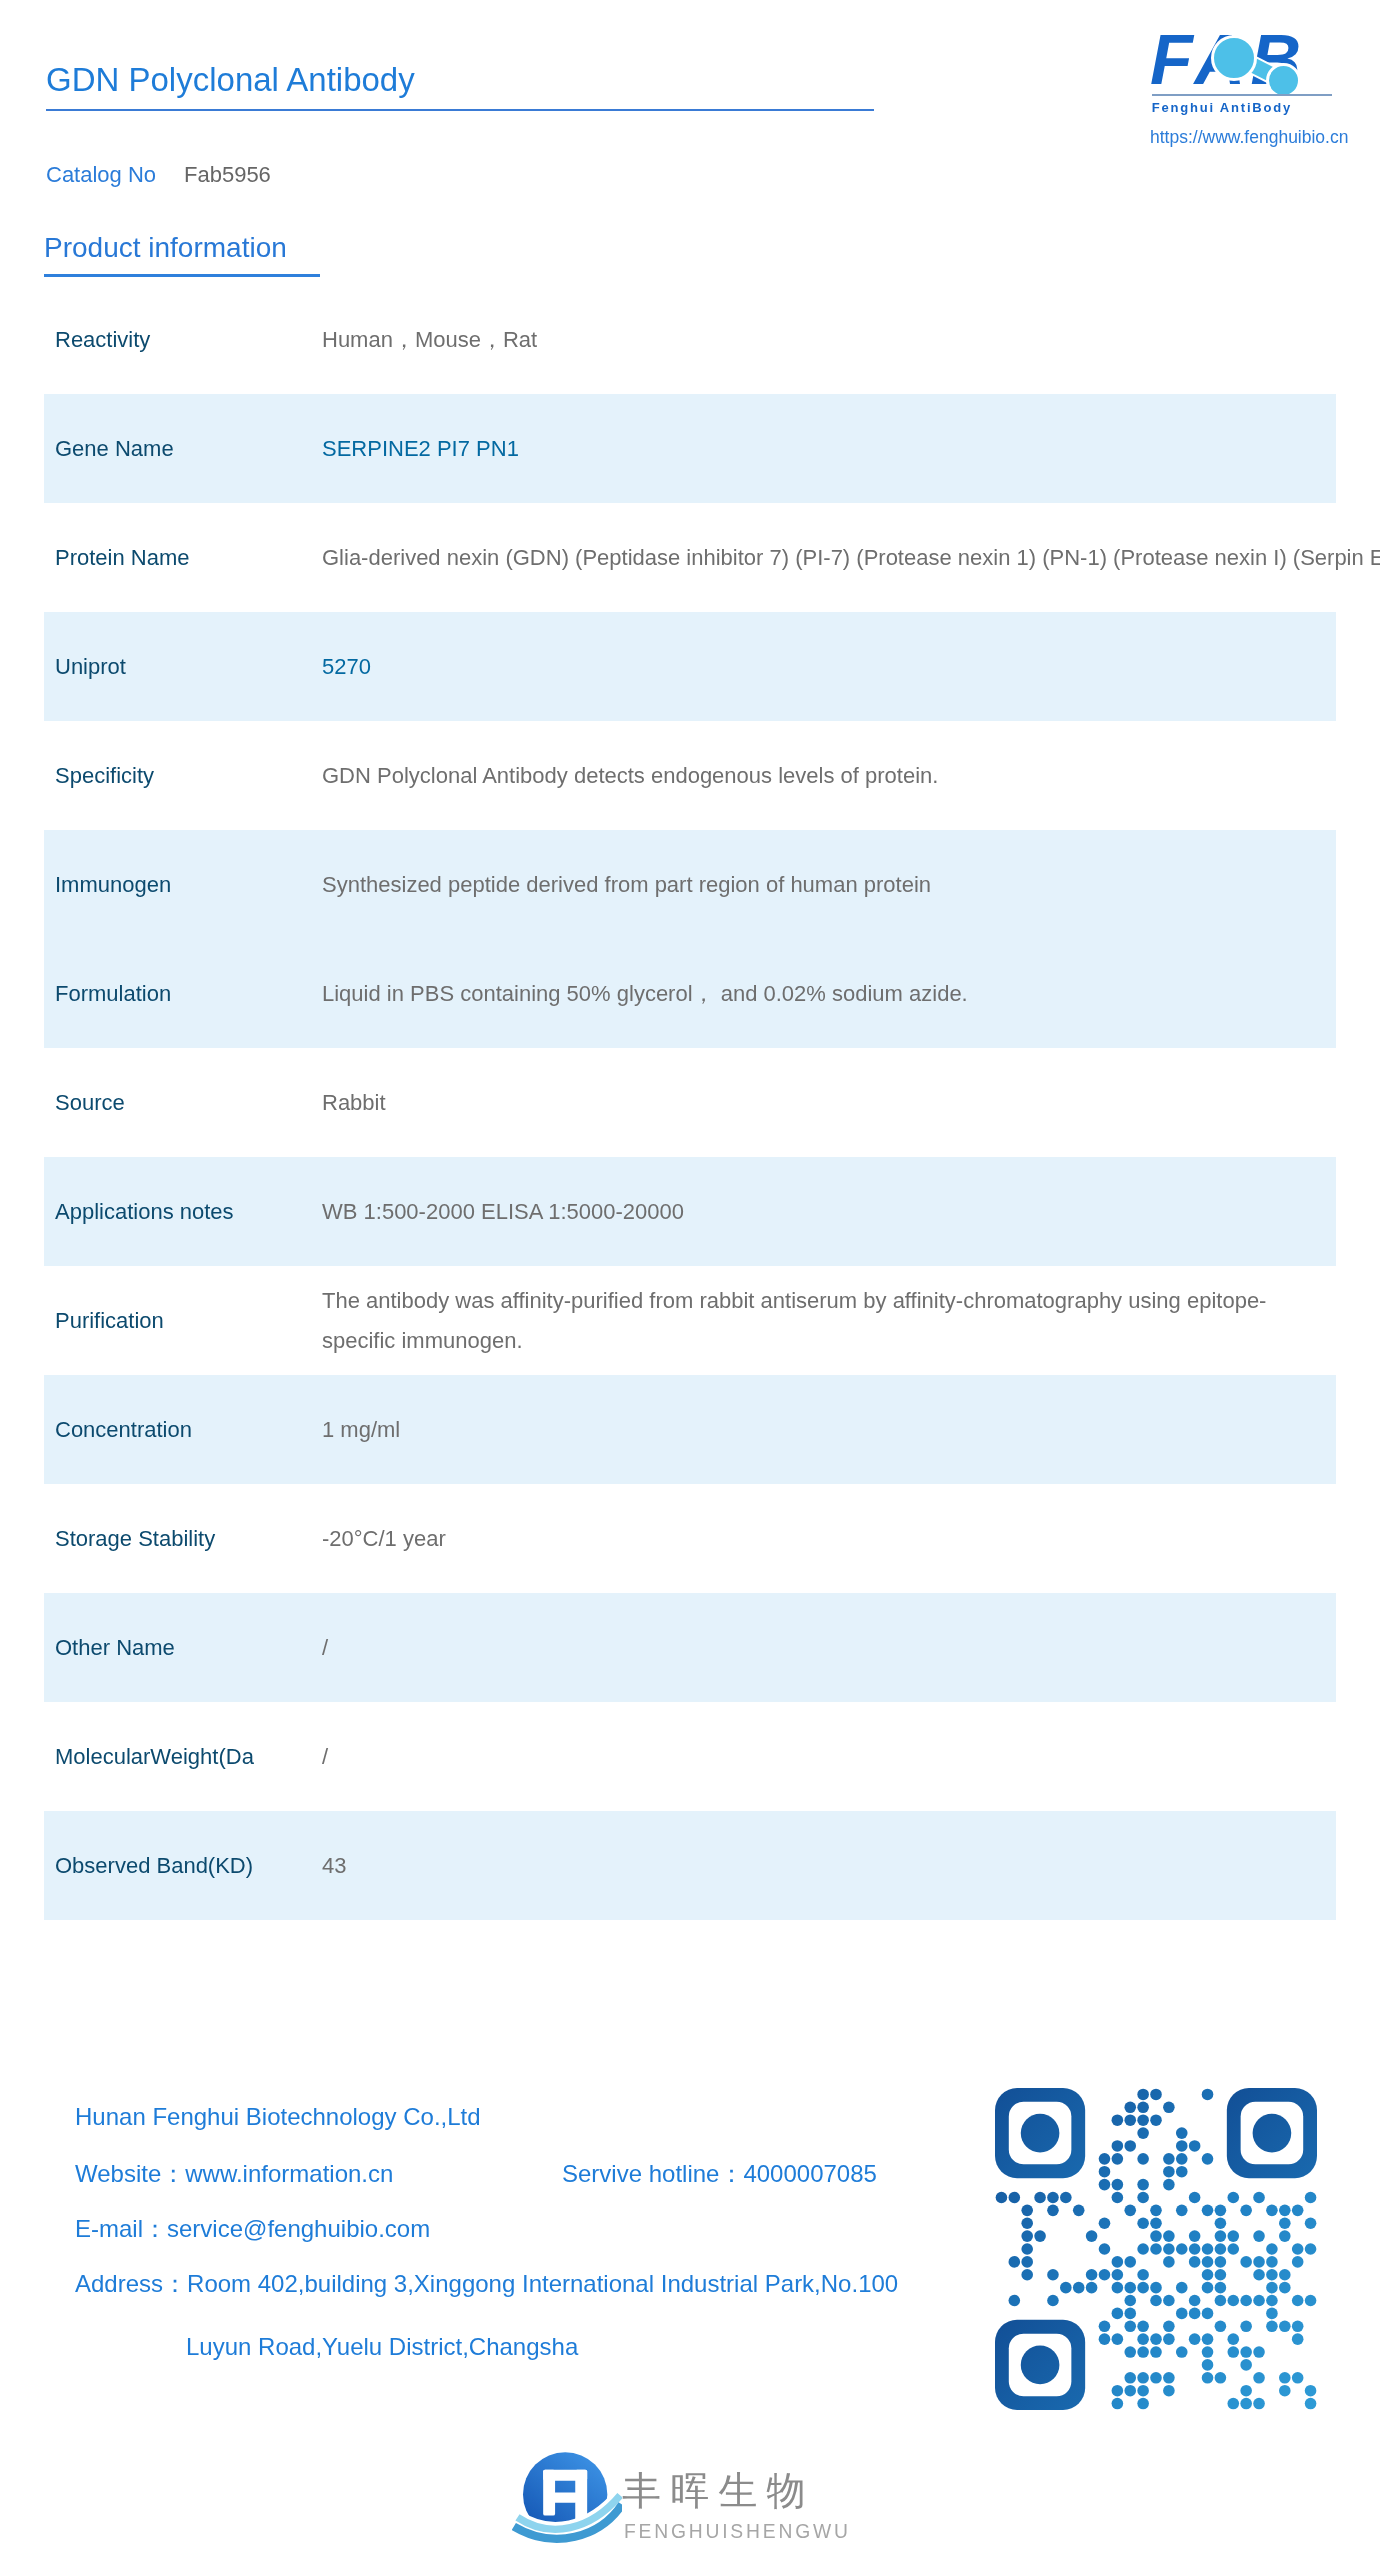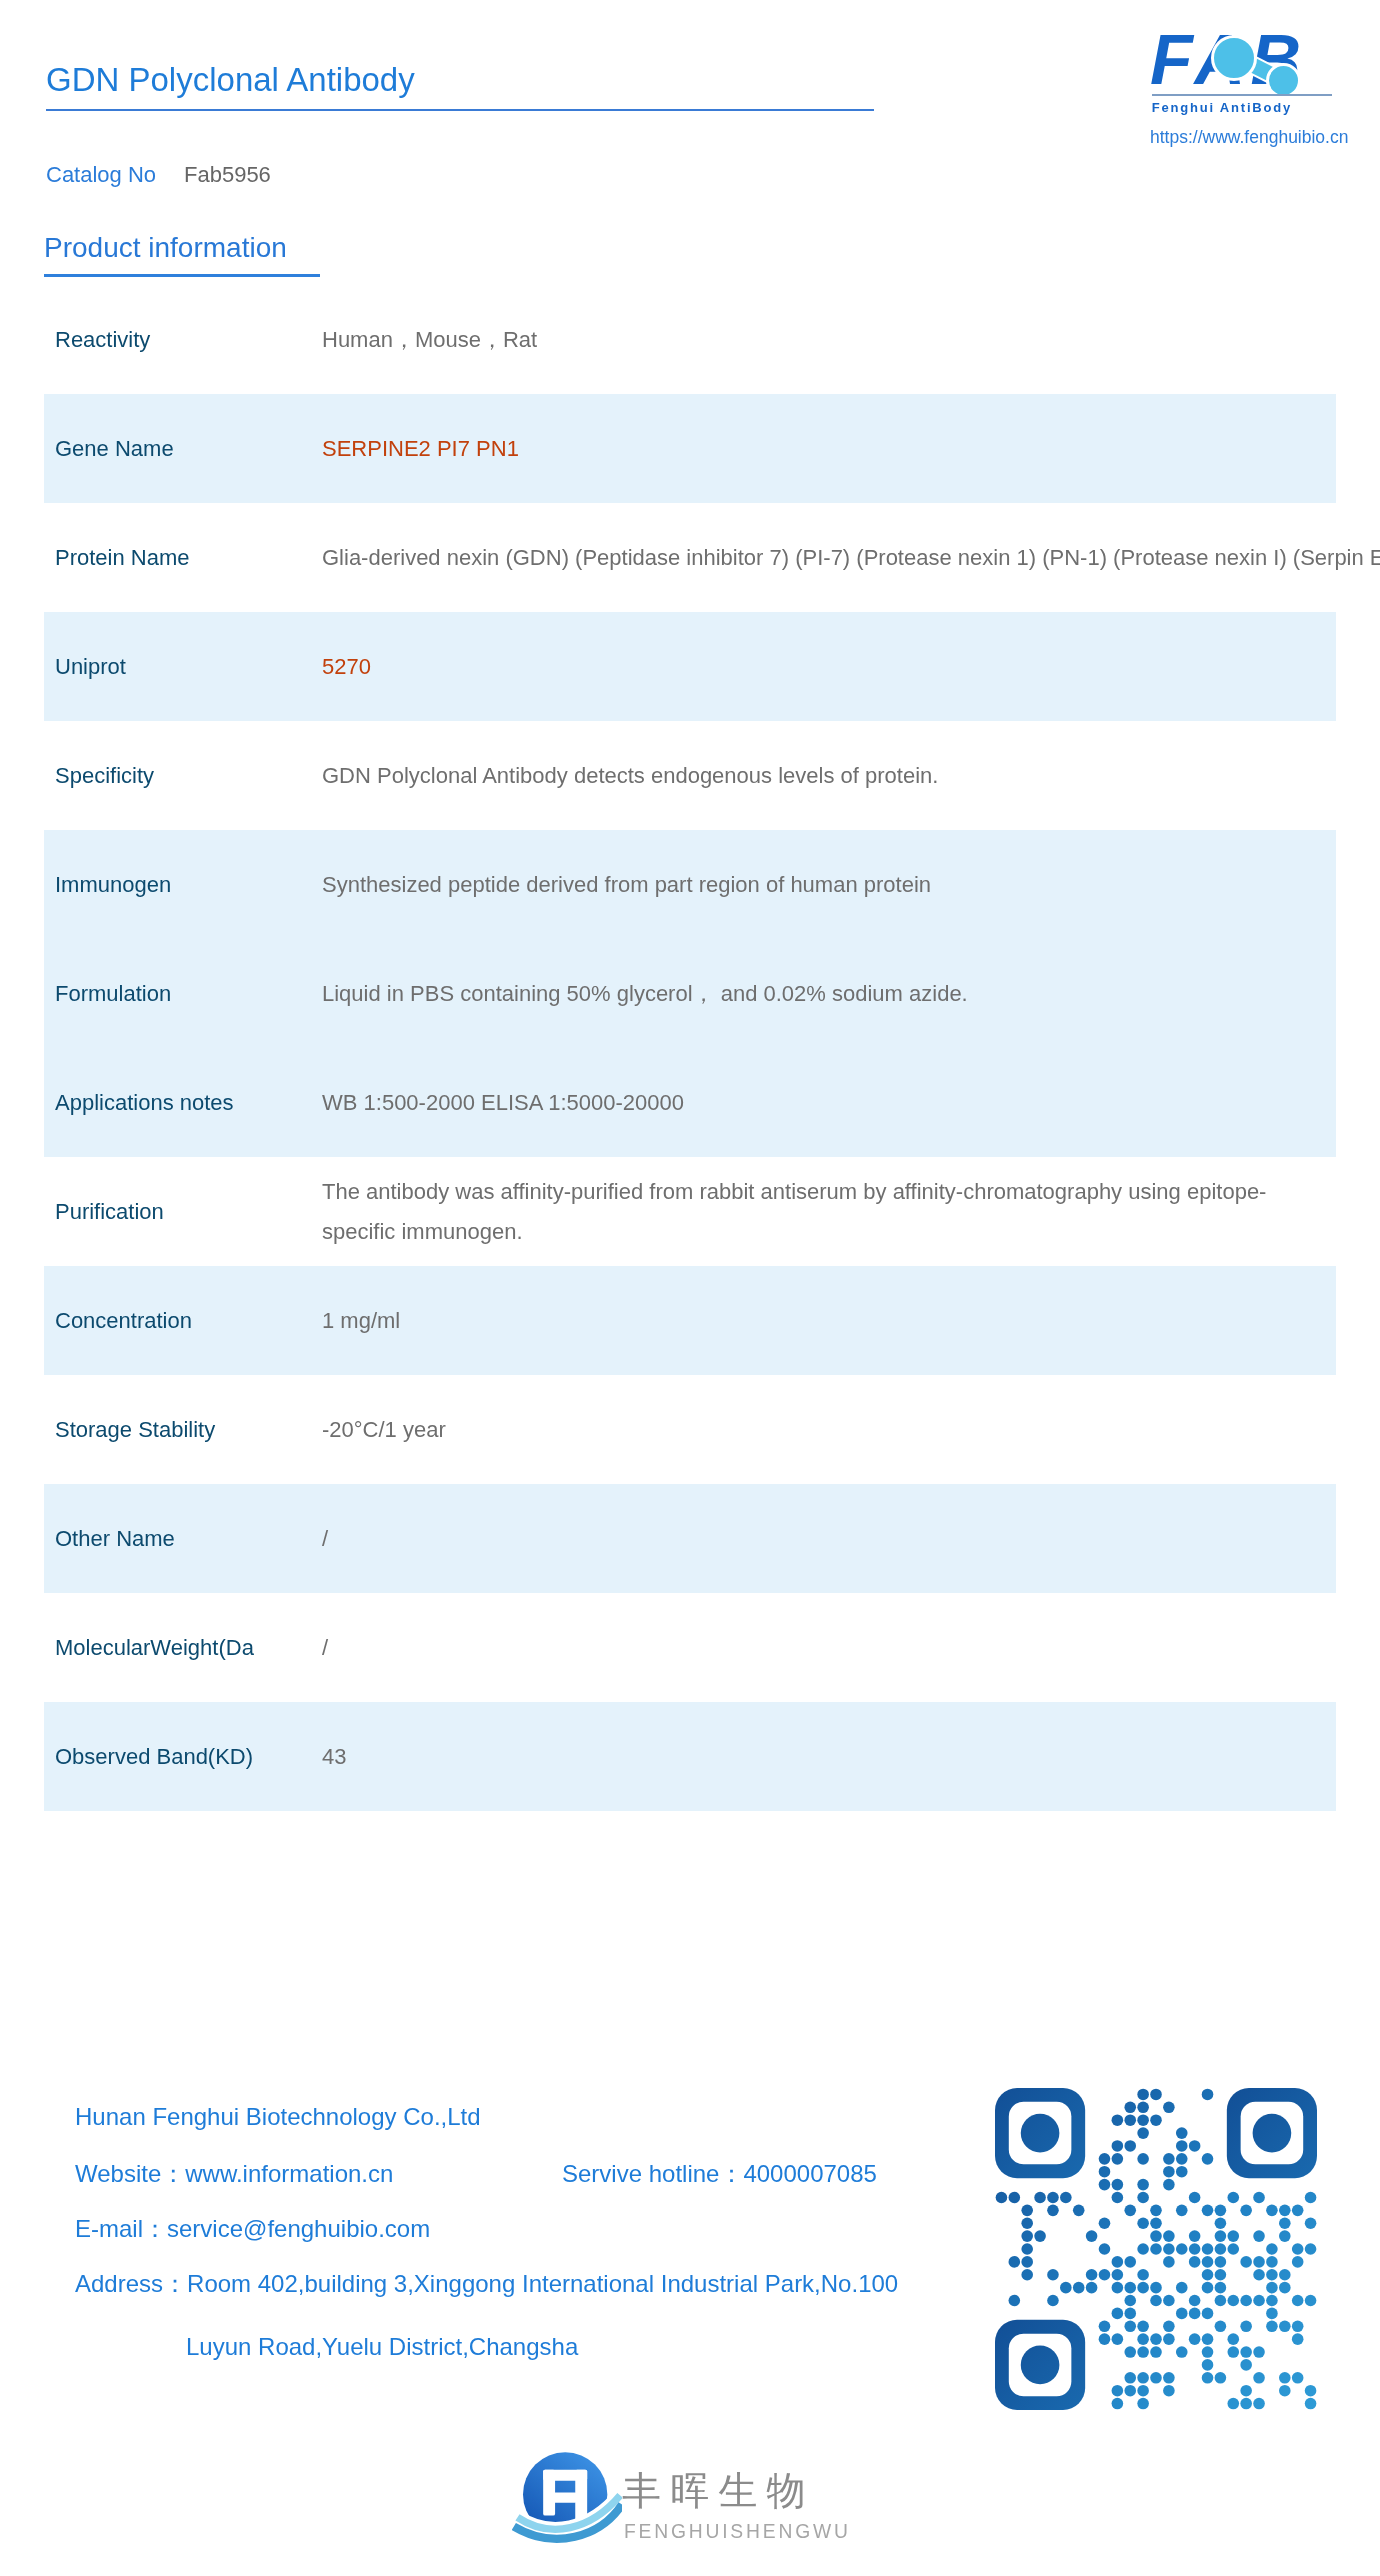--- a/index.html
+++ b/index.html
@@ -43,21 +43,21 @@
   .section-heading{position:absolute;left:44px;top:232px;font-size:28px;color:#2878d6;}
   .section-underline{position:absolute;left:44px;top:274px;width:276px;height:2.8px;background:#2f80dc;}
   
   .info-table{position:absolute;left:0;top:285px;width:1380px;}
   .row{display:flex;align-items:center;height:109px;margin:0 44px;font-size:22px;overflow:visible;}
   .row.alt{background:#e4f2fb;}
   .rlabel{flex:none;width:267px;padding-left:11px;color:#0c4a6e;}
   .rvalue{color:#6e6e6e;line-height:40px;}
   .rvalue.nowrap{white-space:nowrap;}
   .rvalue.wrap-narrow{max-width:975px;}
-  .rvalue.blue-value{color:#c2410c;}
+  .rvalue.blue-value{color:#0369a1;}
   
   .footer-line{position:absolute;font-size:24px;color:#1e7cd8;white-space:nowrap;margin-top:16px;}
   .f-company{left:75px;top:2087px;}
   .f-website{left:75px;top:2142px;}
   .f-hotline{left:562px;top:2142px;}
   .f-email{left:75px;top:2197px;}
   .f-address{left:75px;top:2252px;}
   .f-address2{left:186px;top:2317px;}
   .qr-wrap{position:absolute;left:995px;top:2088px;width:322px;height:322px;}
   
@@ -115,20 +115,24 @@
     <div class="rlabel">Specificity</div>
     <div class="rvalue">GDN Polyclonal Antibody detects endogenous levels of protein.</div>
   </div>
   <div class="row alt">
     <div class="rlabel">Immunogen</div>
     <div class="rvalue">Synthesized peptide derived from part region of human protein</div>
   </div>
   <div class="row alt">
     <div class="rlabel">Formulation</div>
     <div class="rvalue">Liquid in PBS containing 50% glycerol， and 0.02% sodium azide.</div>
+  </div>
+  <div class="row">
+    <div class="rlabel">Source</div>
+    <div class="rvalue">Rabbit</div>
   </div>
   <div class="row alt">
     <div class="rlabel">Applications notes</div>
     <div class="rvalue">WB 1:500-2000 ELISA 1:5000-20000</div>
   </div>
   <div class="row">
     <div class="rlabel">Purification</div>
     <div class="rvalue wrap-narrow">The antibody was affinity-purified from rabbit antiserum by affinity-chromatography using epitope-specific immunogen.</div>
   </div>
   <div class="row alt">

